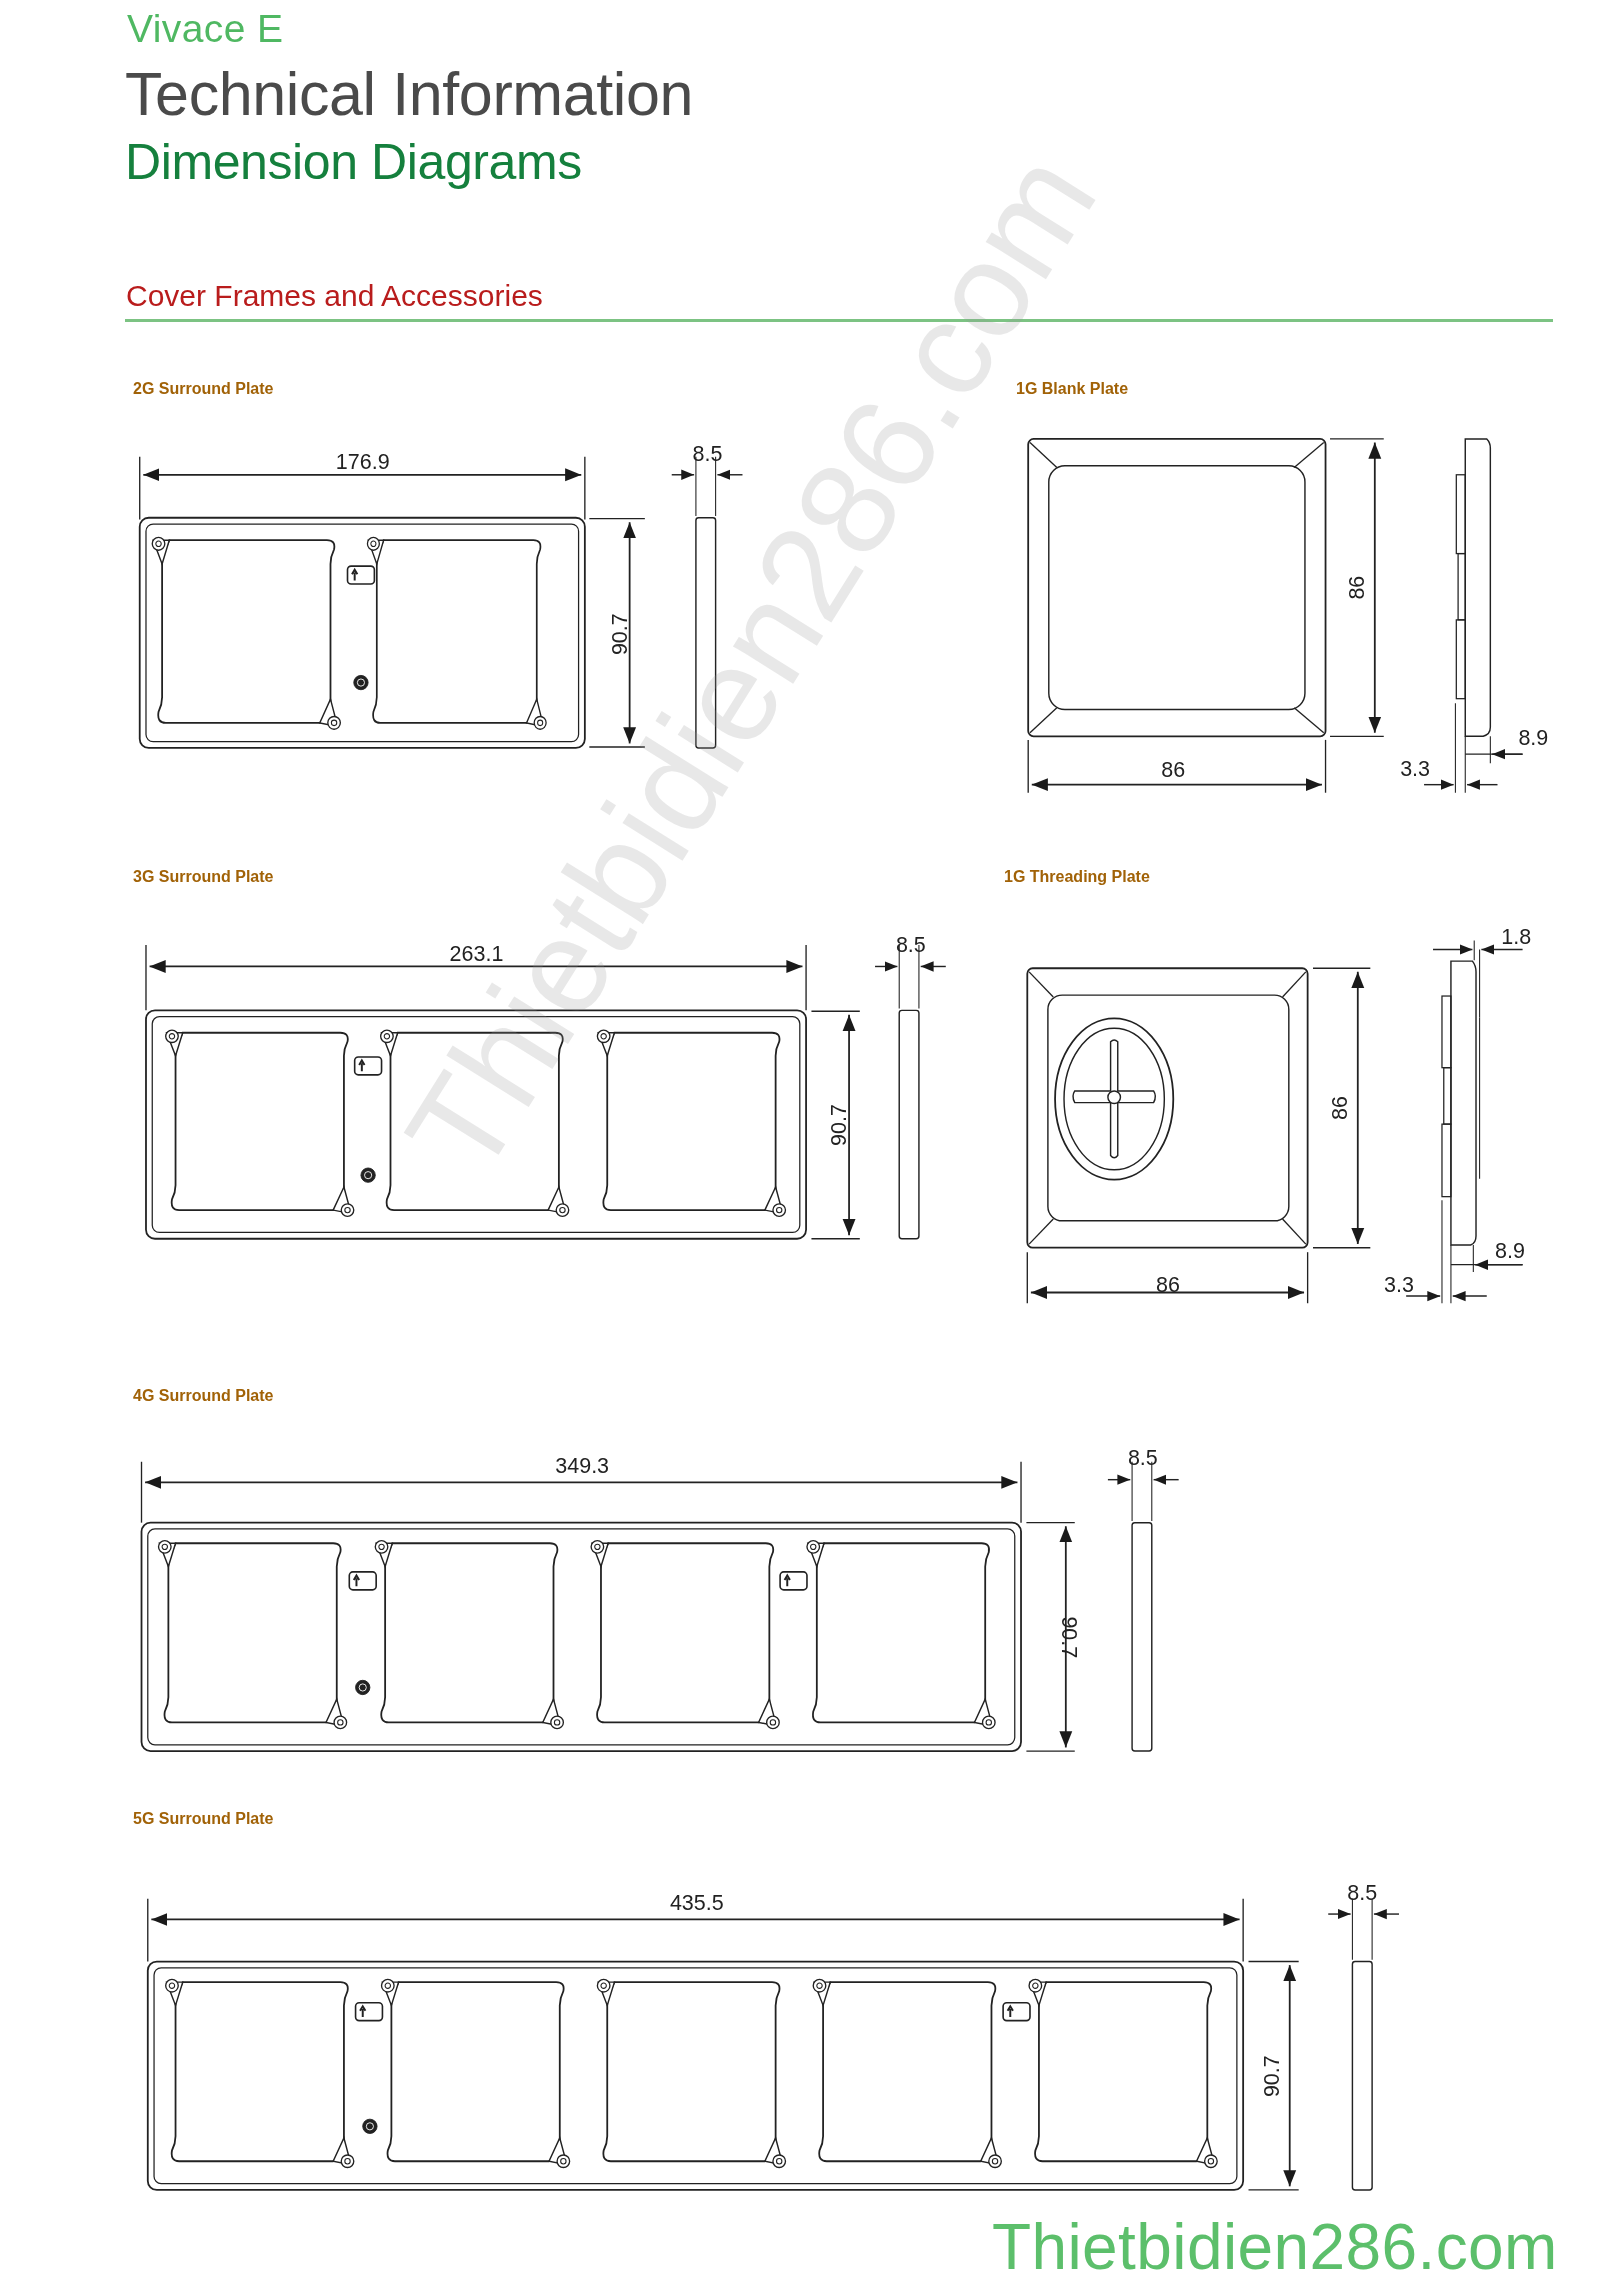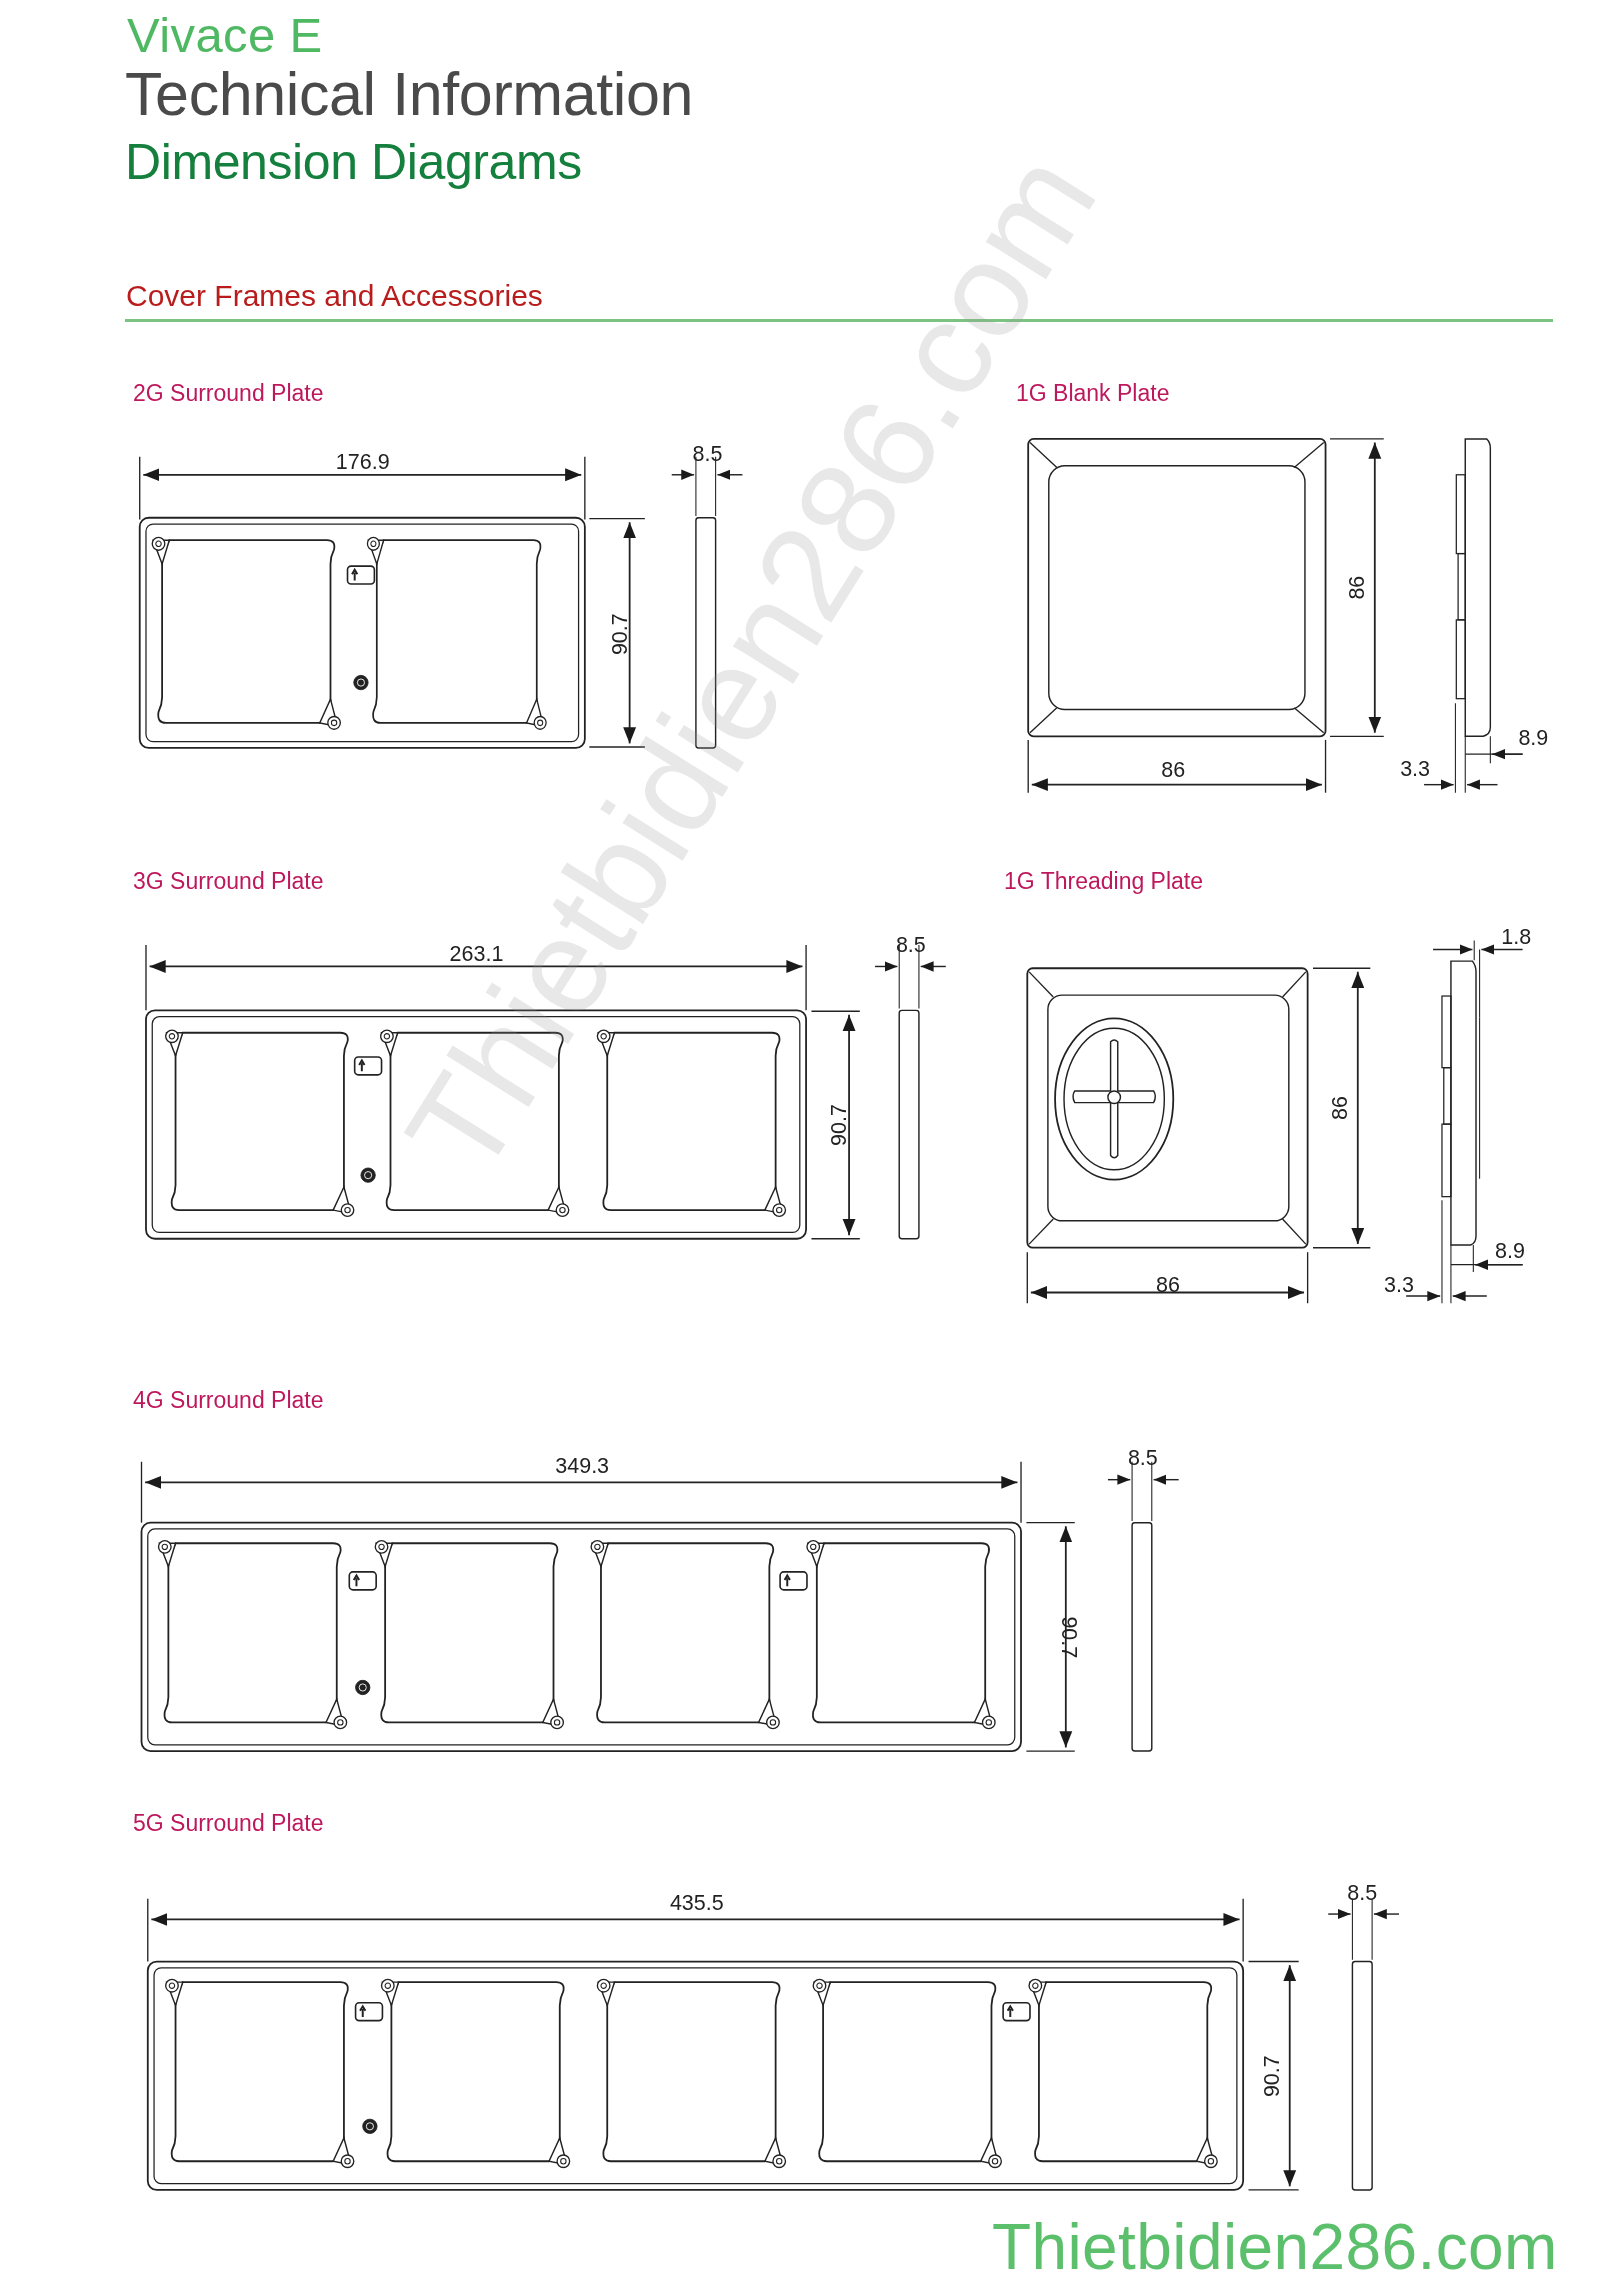--- a/index.html
+++ b/index.html
@@ -1,23 +1,23 @@
 <!DOCTYPE html>
 <html style="font-size:14.3px"><head>
 <meta charset="utf-8">
 <style>
   html, body { margin: 0; padding: 0; background: #ffffff; }
   body { width: 1622px; height: 2293px; position: relative; overflow: hidden; font-family: "Liberation Sans", sans-serif; }
   .abs { position: absolute; }
-  .brand { left: 127px; top: 7.2px; font-size: 49px; color: #4fb862; font-weight: 300; letter-spacing: 0.4px; }
+  .brand { left: 127px; top: 7.2px; font-size: 39px; color: #4fb862; font-weight: 300; letter-spacing: 0.4px; }
   .title1 { left: 125px; top: 59px; font-size: 61px; color: #4a4a4a; font-weight: 400; letter-spacing: -0.4px; }
   .title2 { left: 125px; top: 133px; font-size: 50px; color: #15803d; font-weight: 300; letter-spacing: -0.4px; }
   .section { left: 126px; top: 279px; font-size: 30px; color: #b91c1c; }
   .rule { left: 125px; top: 319px; width: 1428px; height: 2.7px; background: #7cc383; }
-  .ptitle { font-size: 23px; font-weight: normal; color: #be185d; }
+  .ptitle { font-size: 16px; font-weight: bold; color: #a16207; }
   svg.d { position: absolute; left: 0; top: 0; }
   .dimtxt { font-family: "Liberation Sans", sans-serif; font-size: 24px; fill: #222; }
   .wm-diag { left: 376px; top: 1119px; font-size: 134px; color: rgba(150,150,150,0.22); transform: rotate(-58deg); transform-origin: left top; white-space: nowrap; font-weight: 300; }
   .wm-bottom { left: 992px; top: 2210px; font-size: 64px; color: #5cbf6b; letter-spacing: 0.4px; }
 </style>
 </head>
 <body>
 
 <div class="abs brand">Vivace E</div>
 <div class="abs title1">Technical Information</div>

